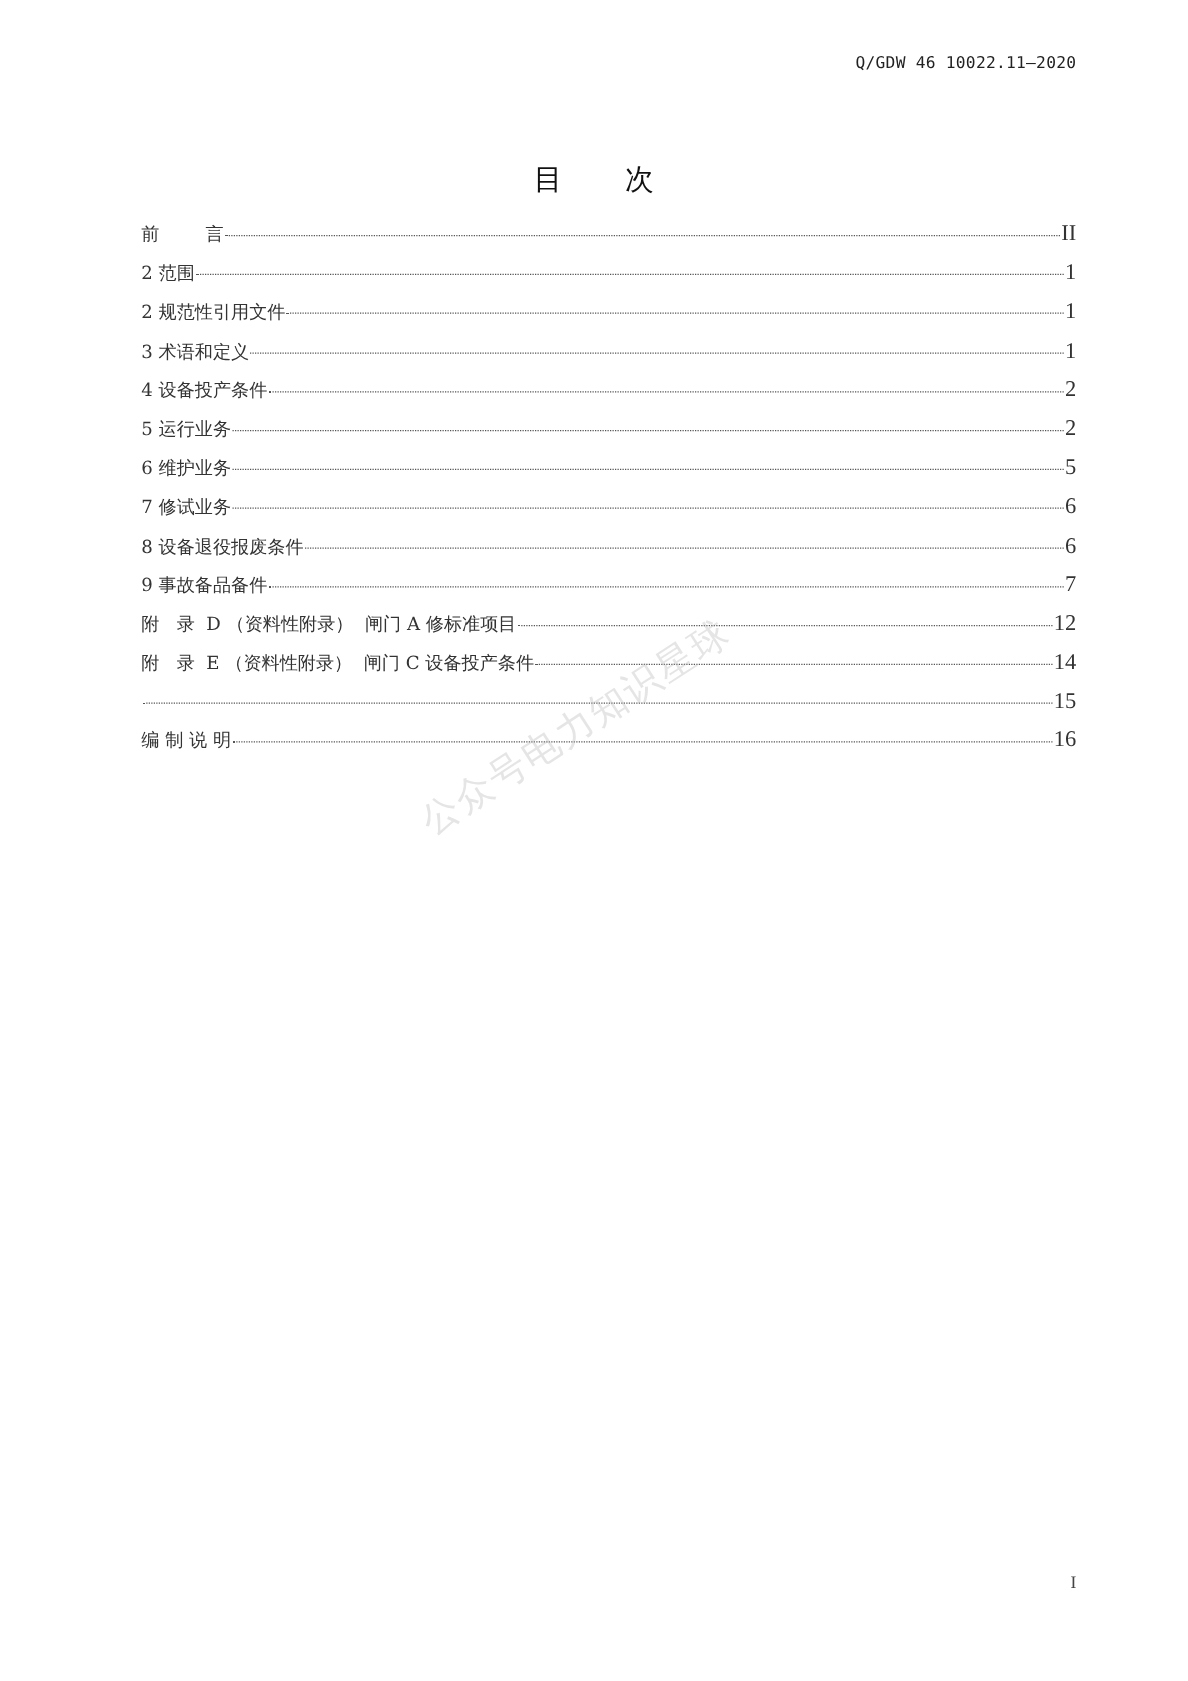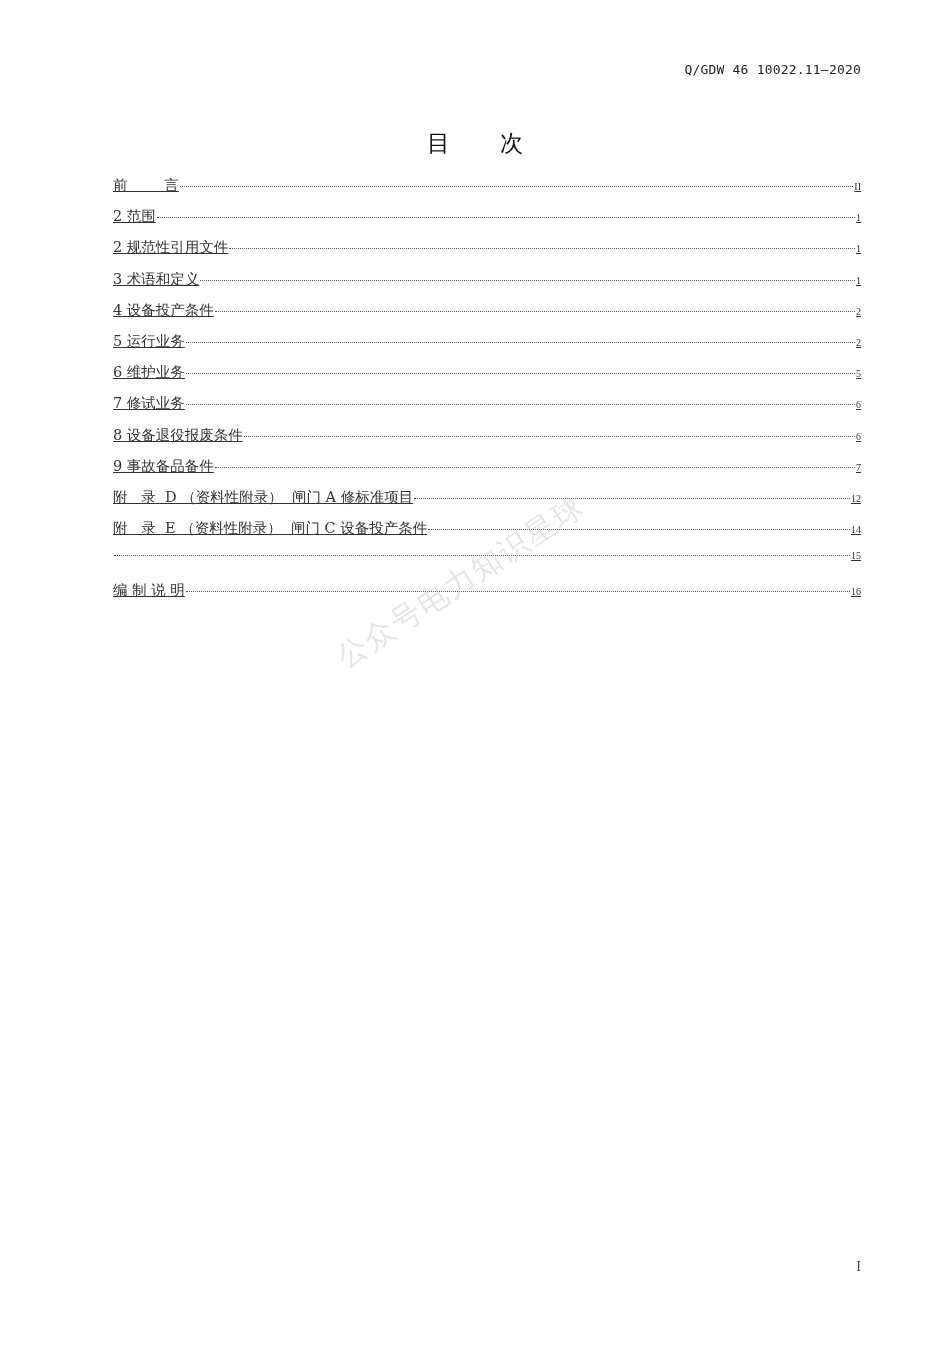--- a/index.html
+++ b/index.html
@@ -1,38 +1,38 @@
 <!DOCTYPE html>
 <html><head>
 <meta charset="utf-8">
 <style>
   html, body { margin: 0; padding: 0; background: #ffffff; }
   body { width: 950px; height: 1345px; position: relative; overflow: hidden; color: #222; }
   .header-code {
-    position: absolute; top: 62px; right: 89px;
+    position: absolute; top: 43px; right: 89px;
     font-family: "DejaVu Sans Mono", monospace; font-size: 13px; color: #222; letter-spacing: 0.2px;
   }
   .title {
     position: absolute; top: 128px; left: 0; width: 950px; text-align: center;
     font-family: "DejaVu Sans", sans-serif; font-size: 23px; color: #111;
   }
   .title span.gap { display: inline-block; width: 50px; }
   .toc {
     position: absolute; top: 176px; left: 113px; width: 748px;
   }
   .toc-row {
     display: flex; align-items: baseline; height: 31.2px;
-    font-family: "DejaVu Serif", serif; font-size: 14.5px; color: #333; text-decoration: underline;
+    font-family: "DejaVu Serif", serif; font-size: 14.5px; color: #333;
   }
   .toc-label { white-space: pre; flex: 0 0 auto; }
   .toc-leader {
     flex: 1 1 auto; margin: 0 1px; height: 1px;
     border-bottom: 1.4px dotted #555; position: relative; top: -3px;
   }
-  .toc-page { flex: 0 0 auto; font-family: "Liberation Serif", serif; font-size: 10px; }
+  .toc-page { flex: 0 0 auto; font-family: "Liberation Serif", serif; font-size: 18px; }
   .watermark {
     position: absolute; left: 340px; top: 640px;
     font-family: "DejaVu Serif", serif; font-size: 30px; color: rgba(180,180,180,0.35);
     transform: rotate(-33deg); transform-origin: left center; white-space: nowrap; letter-spacing: 2px;
     pointer-events: none;
   }
   .page-num {
     position: absolute; top: 1259px; right: 89px;
     font-family: "Liberation Serif", serif; font-size: 14px; color: #444;
   }

